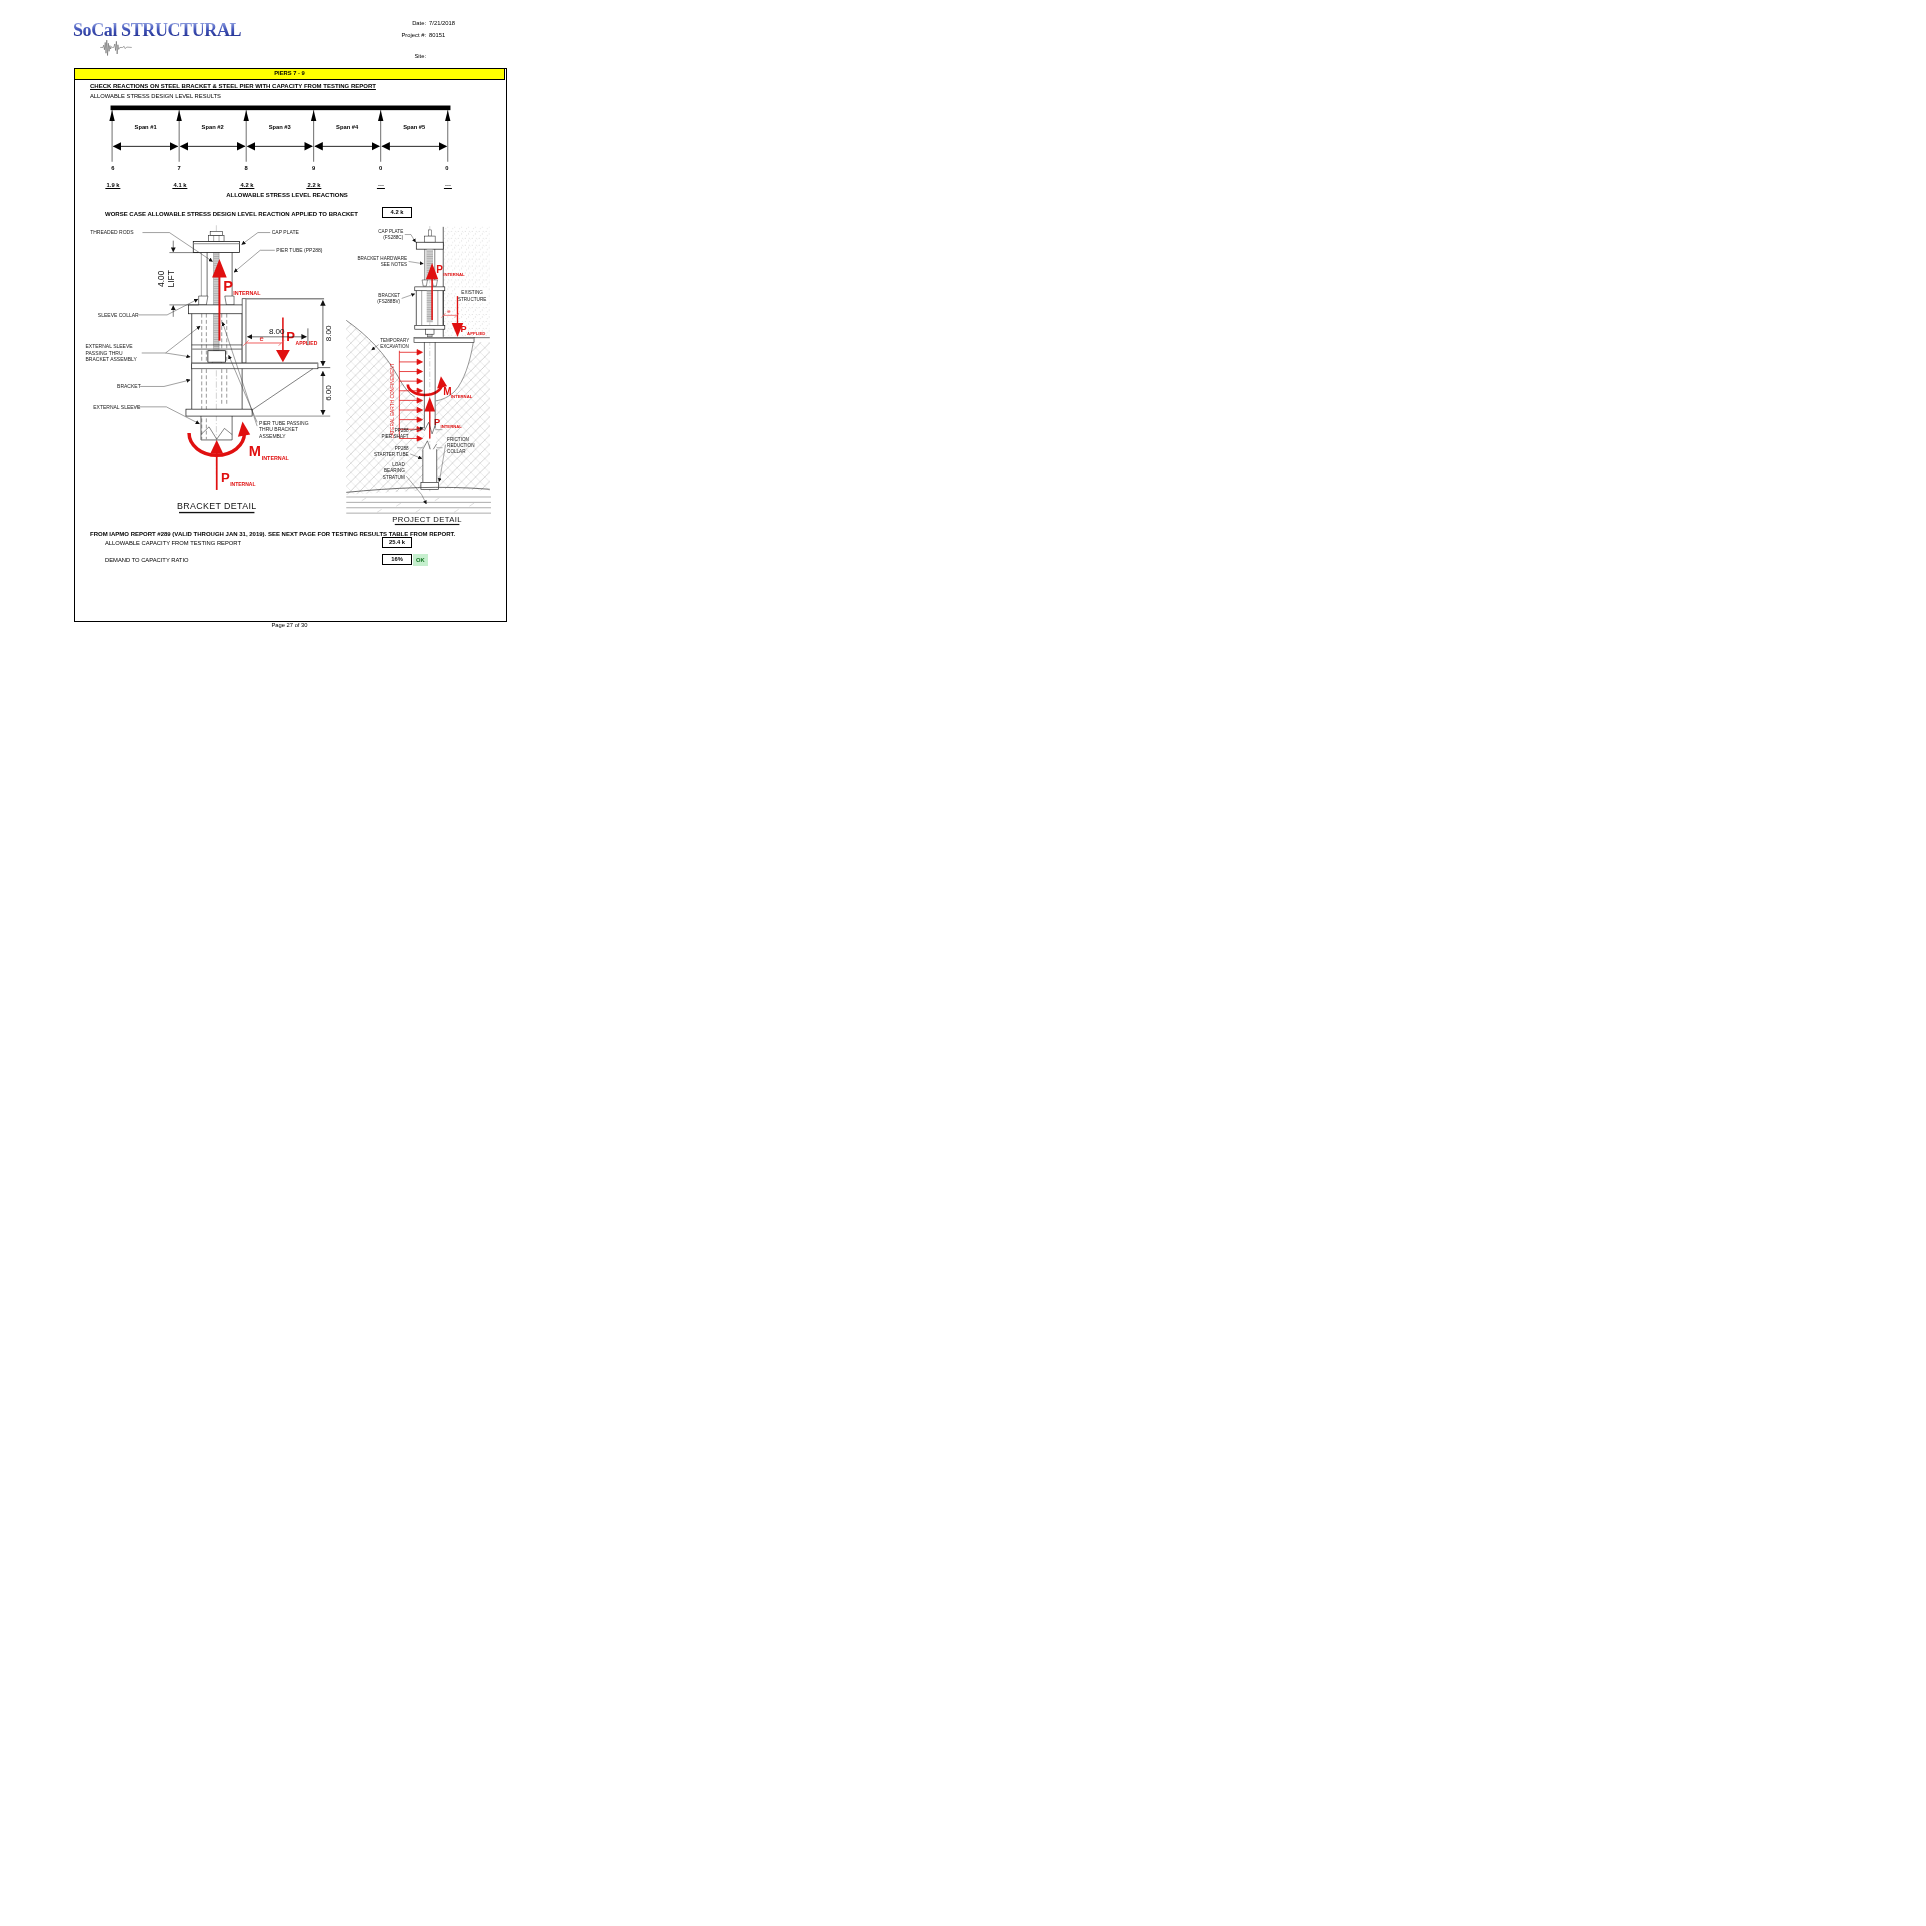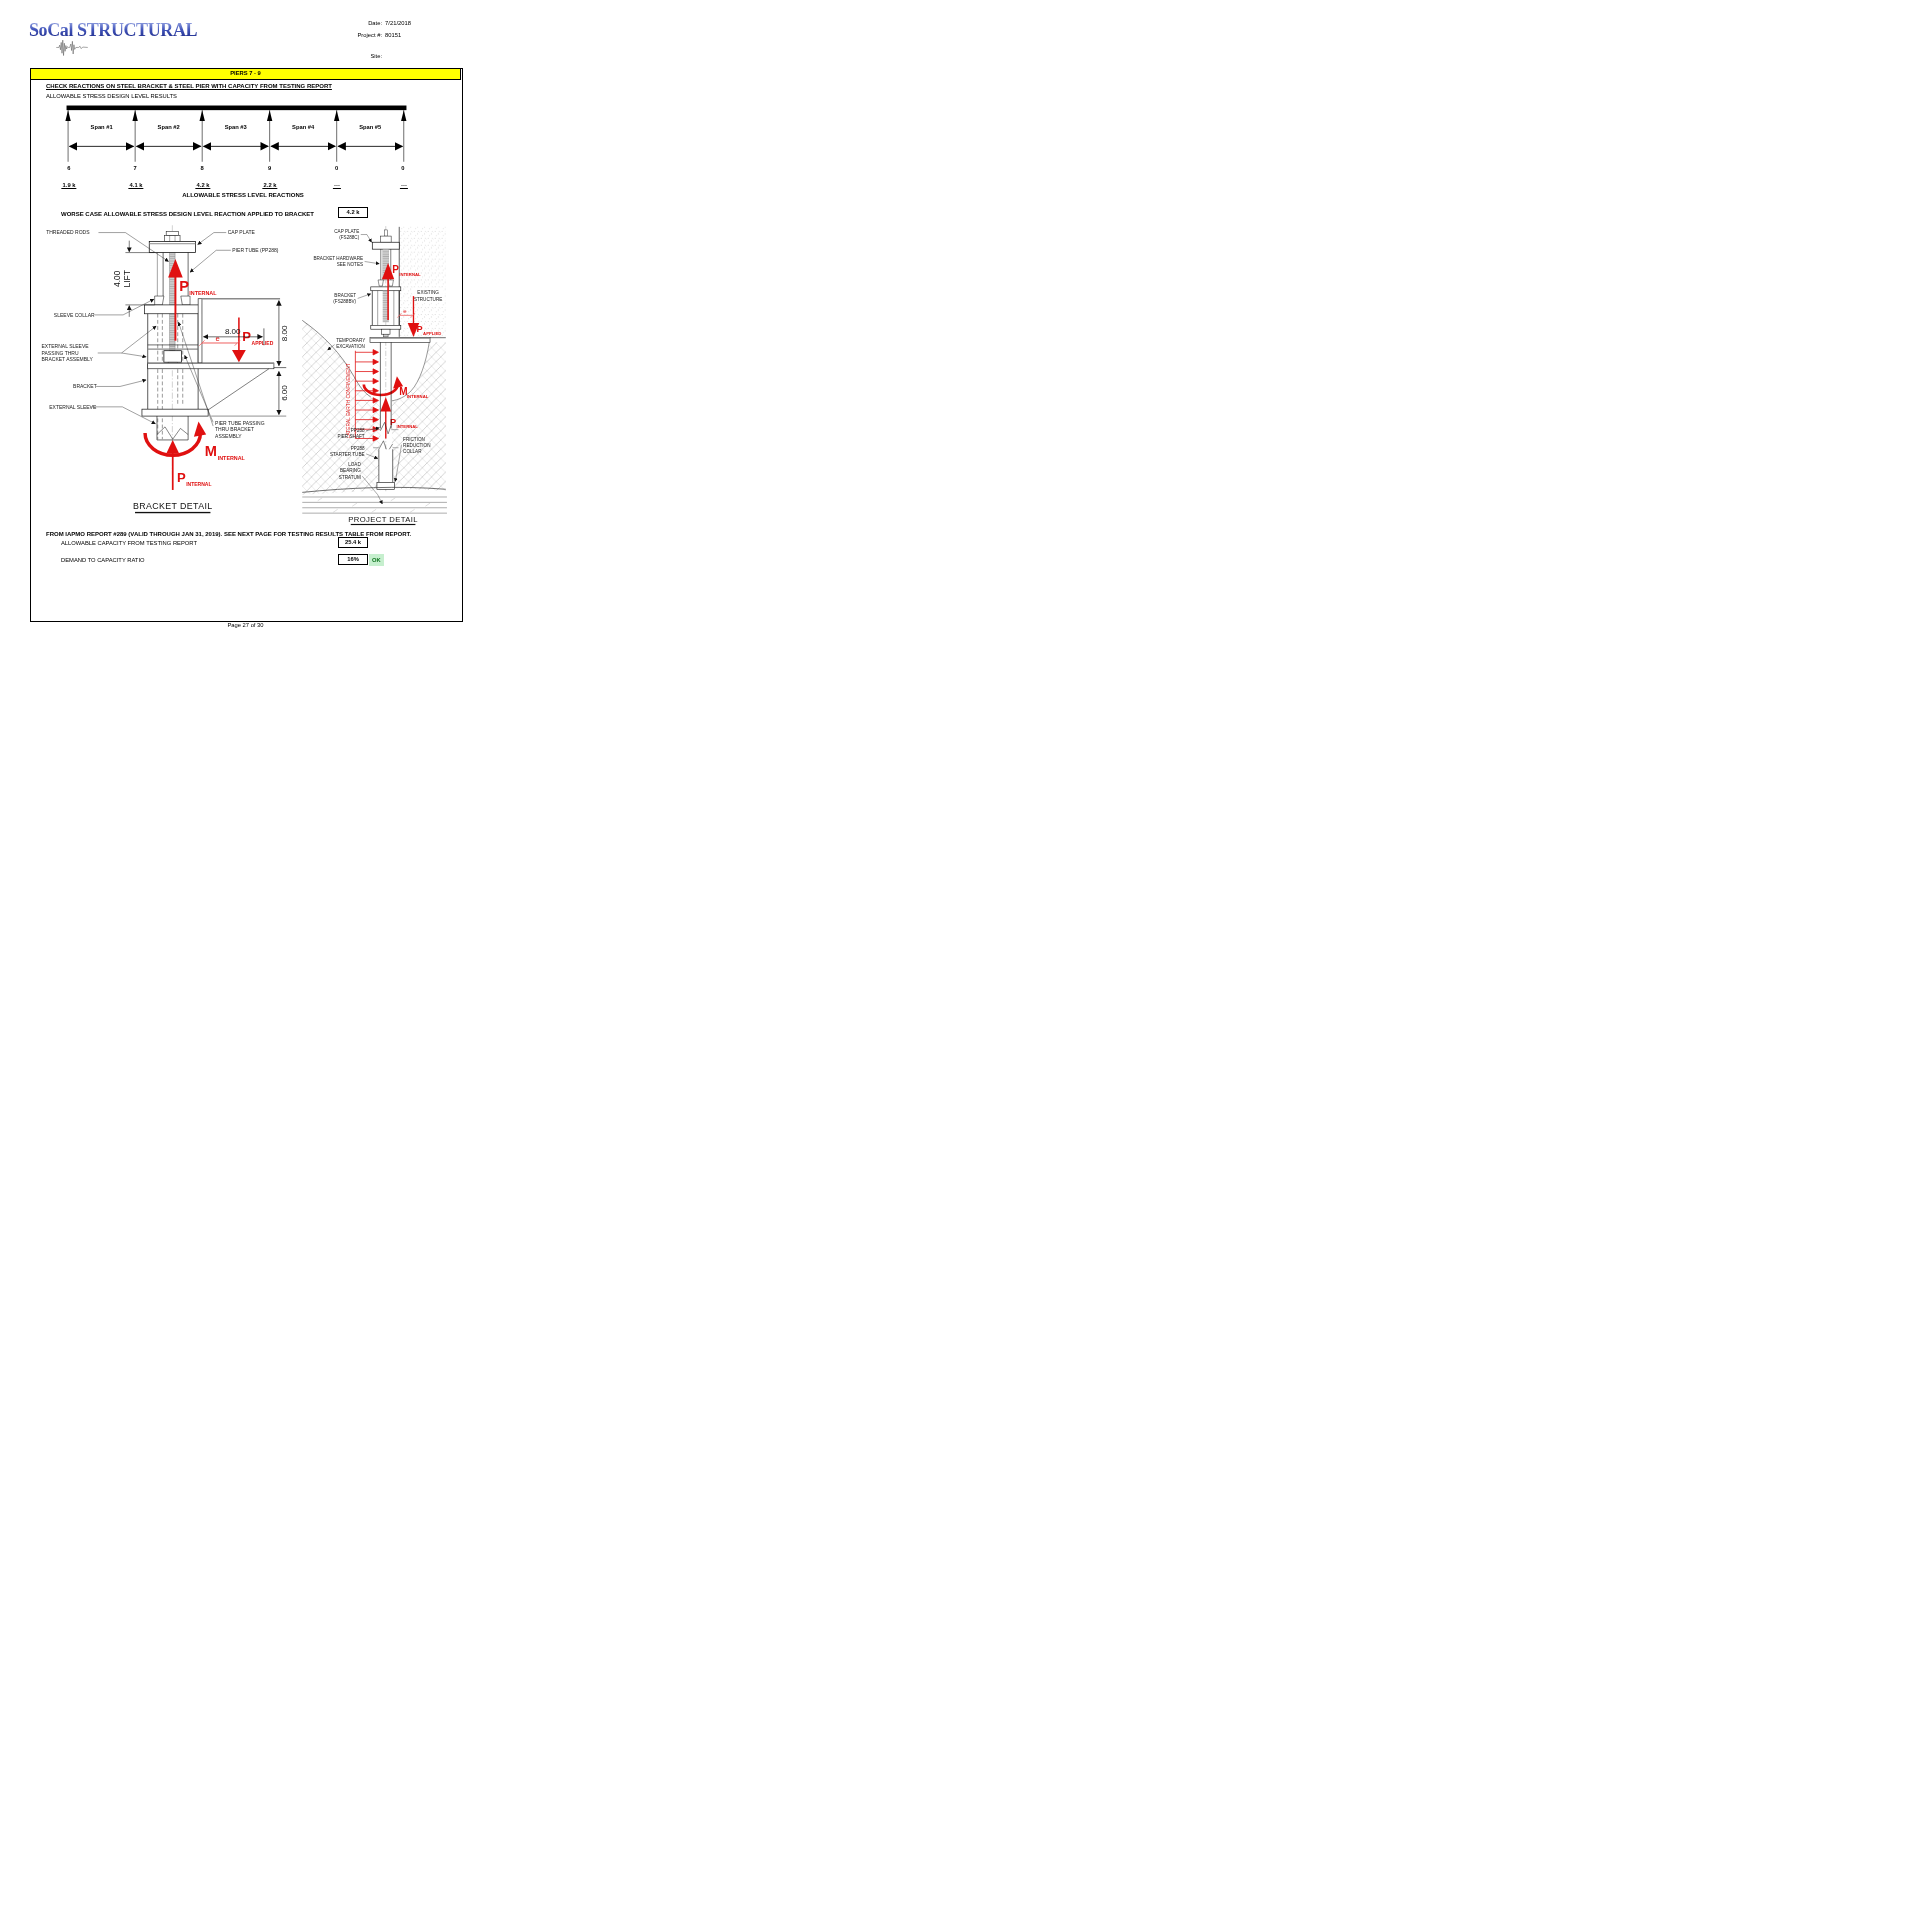--- a/index.html
+++ b/index.html
@@ -1,17 +1,17 @@
 <!DOCTYPE html>
 <html style="font-size:6.2px"><head>
 <meta charset="utf-8">
 <style>
   html,body{margin:0;padding:0;background:#fff;}
   #page{position:relative;width:491px;height:636px;background:#fff;
-        font-family:"Liberation Sans",sans-serif;color:#000;overflow:hidden;}
+        font-family:"Liberation Sans",sans-serif;color:#000;overflow:hidden;margin-left:44px;}
   .abs{position:absolute;}
   
   #logo{left:29px;top:20px;font-family:"Liberation Serif",serif;font-weight:bold;
         font-size:18px;letter-spacing:-0.4px;
         background:linear-gradient(180deg,#a6b4ea 0%,#4356bb 45%,#141f7c 100%);
         -webkit-background-clip:text;background-clip:text;color:transparent;}
   .hdr-row{font-size:5.8px;white-space:nowrap;}
   .hdr-label{display:inline-block;text-align:right;width:35px;}
   .hdr-val{display:inline-block;margin-left:3.1px;}
   

